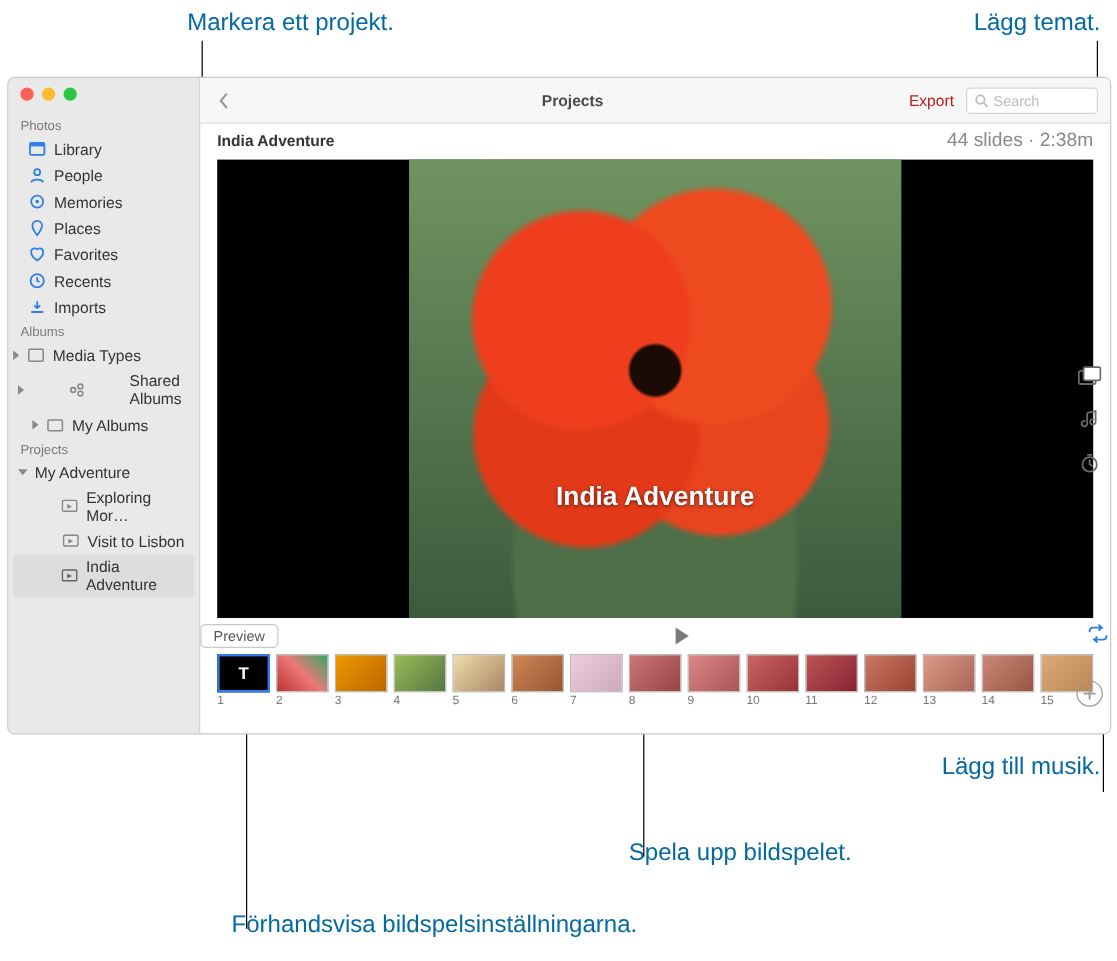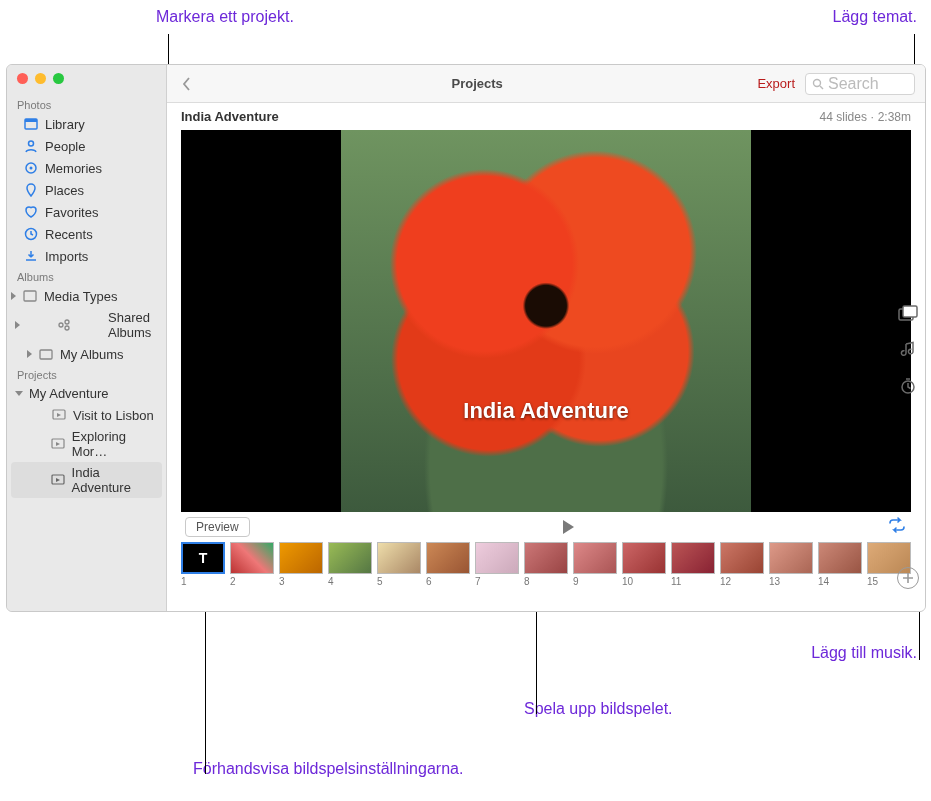--- a/index.html
+++ b/index.html
@@ -8,22 +8,22 @@
     font-size: 13px;
     color: #333;
     background: #fff;
     width: 931px;
     height: 801px;
     position: relative;
     overflow: hidden;
   }
   .callout {
     position: absolute;
-    font-size: 16px;
-    color: #6d28d9;
+    font-size: 20px;
+    color: #0369a1;
     white-space: nowrap;
   }
   .leader {
     position: absolute;
     background: #000;
   }
   .window {
     position: absolute;
     left: 6px;
     top: 64px;
@@ -112,32 +112,32 @@
   .tb-title { flex:1; text-align:center; font-weight:600; color:#4a4a4a; }
   .tb-export { color:#b91c1c; font-size:13px; margin-right:10px; cursor:pointer; }
   .tb-search {
     width: 110px; height: 22px;
     border: 1px solid #d4d4d4;
     border-radius: 4px;
     background: #fff;
     display: flex; align-items: center;
     padding: 0 6px;
     color: #bbb;
-    font-size: 16px;
+    font-size: 12px;
     gap: 4px;
   }
 
   .subhead {
     display: flex;
     justify-content: space-between;
     align-items: baseline;
     padding: 6px 14px 2px 14px;
   }
   .subhead .proj { font-weight: 700; color: #333; }
-  .subhead .meta { color: #888; font-size: 12px; }
+  .subhead .meta { color: #888; font-size: 16px; }
 
   .preview-area {
     margin: 4px 14px 0 14px;
     height: 382px;
     background: #000;
     display: flex;
     align-items: center;
     justify-content: center;
     position: relative;
     overflow: hidden;
@@ -156,21 +156,21 @@
     color: #fff;
     font-size: 22px;
     font-weight: 600;
     text-shadow: 0 1px 3px rgba(0,0,0,.6);
   }
 
   .controls {
     display: flex;
     align-items: center;
     justify-content: space-between;
-    padding: 4px 18px;
+    padding: 4px 0;
     height: 30px;
   }
   .btn-preview {
     font-size: 12px;
     padding: 2px 10px;
     border: 1px solid #c9c9c9;
     border-radius: 4px;
     background: #fff;
     color: #555;
   }
@@ -239,21 +239,21 @@
       radial-gradient(circle at 63% 58%, #e8451f 0 26%, transparent 28%),
       radial-gradient(ellipse at 50% 88%, #4e6f48 0 40%, transparent 42%),
       linear-gradient(#6f9460, #3d5a3d);
   }
 </style>
 </head>
 <body>
 
 <div class="callout" style="left:156px; top:8px;">Markera ett projekt.</div>
 <div class="callout" style="right:14px; top:8px;">Lägg temat.</div>
-<div class="callout" style="right:14px; top:644px;">Lägg till musik.</div>
+<div class="callout" style="right:14px; top:628px;">Lägg till musik.</div>
 <div class="callout" style="left:524px; top:700px;">Spela upp bildspelet.</div>
 <div class="callout" style="left:193px; top:760px;">Förhandsvisa bildspelsinställningarna.</div>
 
 <div class="leader" style="left:168px; top:34px; width:1px; height:428px;"></div>
 <div class="leader" style="left:140px; top:462px; width:28px; height:1px;"></div>
 
 <div class="leader" style="right:16px; top:34px; width:1px; height:332px;"></div>
 <div class="leader" style="right:11px; top:406px; width:1px; height:254px;"></div>
 <div class="leader" style="left:536px; top:602px; width:1px; height:112px;"></div>
 <div class="leader" style="left:205px; top:602px; width:1px; height:172px;"></div>
@@ -364,30 +364,30 @@
       <span class="tri down"></span>
       <span>My Adventure</span>
     </div>
     <div class="sb-item lvl3">
       <span class="icon16">
           <svg width="14" height="14">
             <rect x="1" y="2" width="12" height="9" rx="1" fill="none" stroke="#888" stroke-width="1.2"></rect>
             <path d="M5 5l4 2-4 2z" fill="#888"></path>
           </svg>
         </span>
-      <span>Visit to Lisbon</span>
+      <span>Exploring Mor…</span>
     </div>
     <div class="sb-item lvl3">
       <span class="icon16">
           <svg width="14" height="14">
             <rect x="1" y="2" width="12" height="9" rx="1" fill="none" stroke="#888" stroke-width="1.2"></rect>
             <path d="M5 5l4 2-4 2z" fill="#888"></path>
           </svg>
         </span>
-      <span>Exploring Mor…</span>
+      <span>Visit to Lisbon</span>
     </div>
     <div class="sb-item selected">
       <span class="icon16">
           <svg width="14" height="14">
             <rect x="1" y="2" width="12" height="9" rx="1" fill="none" stroke="#666" stroke-width="1.2"></rect>
             <path d="M5 5l4 2-4 2z" fill="#666"></path>
           </svg>
         </span>
       <span>India Adventure</span>
     </div>

